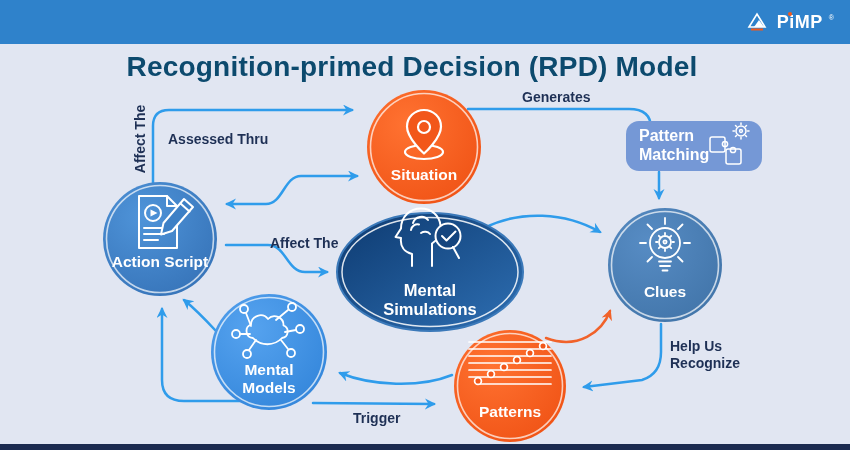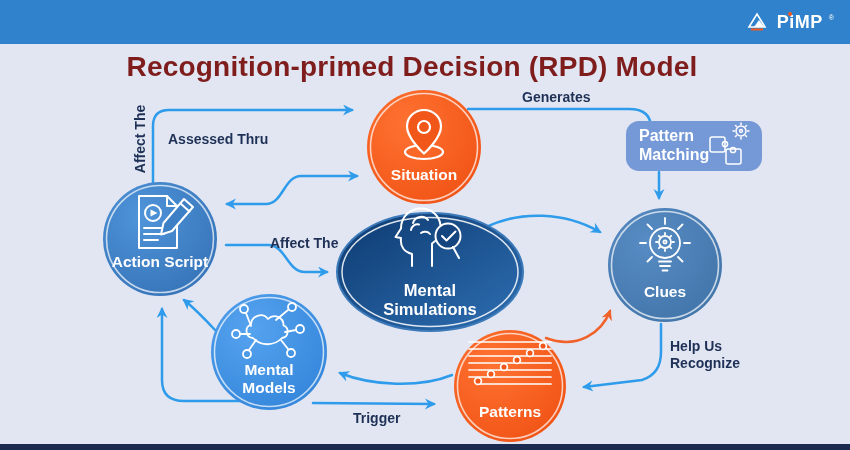--- a/index.html
+++ b/index.html
@@ -9,21 +9,21 @@
     font-family:"Liberation Sans", sans-serif;
   }
   .topbar { position:absolute; top:0; left:0; width:850px; height:44px; background:#2f82cb; }
   .bottombar { position:absolute; bottom:0; left:0; width:850px; height:6px; background:#1b2b50; }
   .logo { position:absolute; top:11px; right:16px; display:flex; align-items:flex-start; gap:6px; color:#fff; }
   .logo-text { font-weight:bold; font-size:18px; letter-spacing:.5px; line-height:22px; position:relative; }
   .logo-dot { position:absolute; left:11px; top:1px; width:4px; height:4px; border-radius:50%; background:#f4581b; }
   .logo-reg { font-size:7px; line-height:10px; padding-top:2px; }
   .title {
     position:absolute; top:51px; left:0; width:824px; text-align:center;
-    font-size:28px; font-weight:800; color:#7f1d1d; letter-spacing:.2px;
+    font-size:28px; font-weight:800; color:#0c4a6e; letter-spacing:.2px;
   }
   svg.diagram { position:absolute; top:0; left:0; }
   .nlabel  { fill:#ffffff; font-size:15.5px; font-weight:700; text-anchor:middle; font-family:"Liberation Sans",sans-serif; }
   .nlabelL { fill:#ffffff; font-size:16px;   font-weight:700; text-anchor:start;  font-family:"Liberation Sans",sans-serif; }
   .simlabel{ fill:#ffffff; font-size:16.5px; font-weight:700; text-anchor:middle; font-family:"Liberation Sans",sans-serif; }
   .elabel  { fill:#1e3055; font-size:14px;   font-weight:600; font-family:"Liberation Sans",sans-serif; }
   .arrow   { stroke:#2f9ceb; stroke-width:2.5; fill:none; stroke-linecap:round; }
   .arrowOr { stroke:#f1622a; stroke-width:2.5; fill:none; stroke-linecap:round; }
   .ic      { stroke:#ffffff; fill:none; stroke-linecap:round; stroke-linejoin:round; }
 </style>

